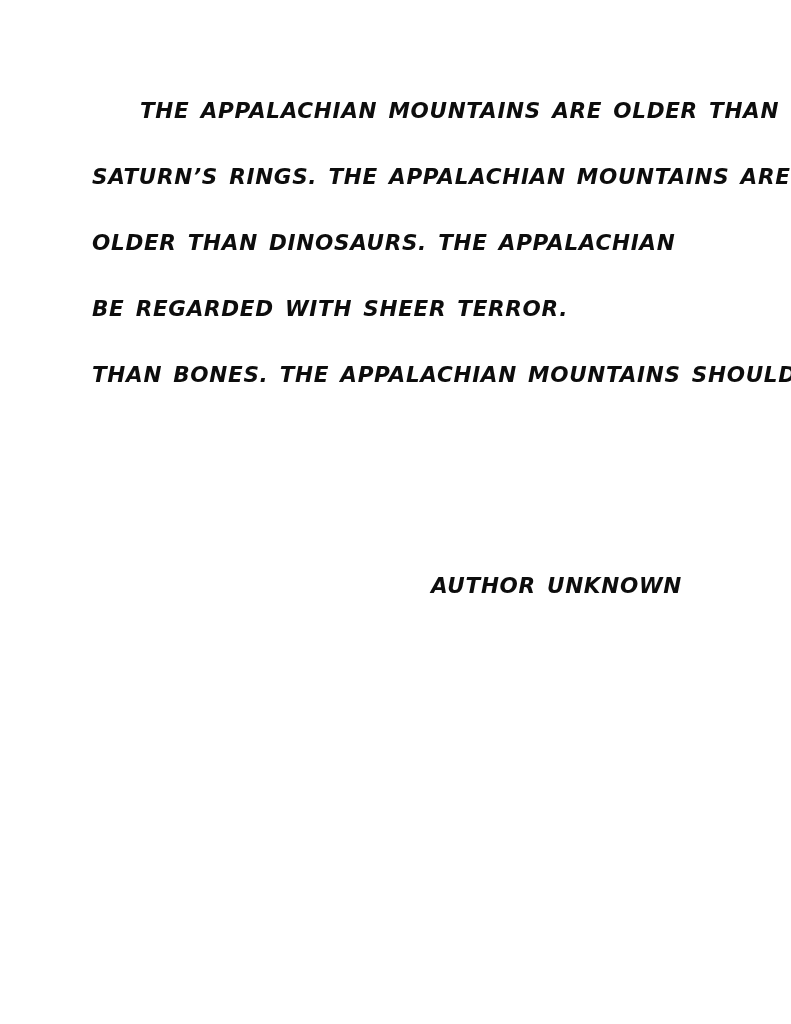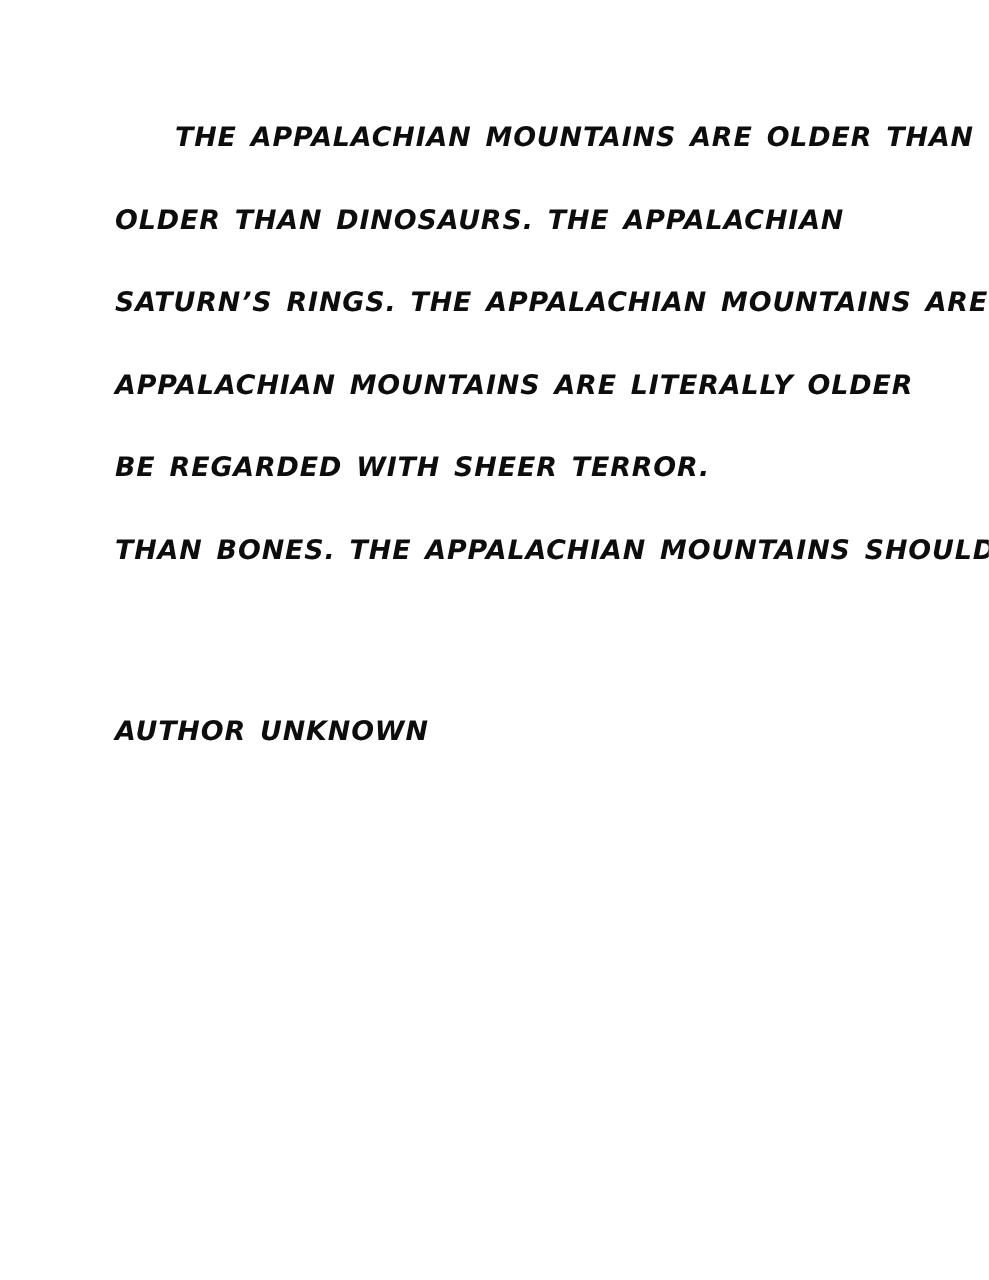--- a/index.html
+++ b/index.html
@@ -39,41 +39,41 @@
     text-transform: uppercase;
   }
   .quote-line.first {
     text-indent: 48px;
   }
   .attribution {
     position: absolute;
     left: 92px;
     top: 562px;
     width: 590px;
+    text-align: right;
     font-family: "DejaVu Sans", sans-serif;
     font-style: italic;
     font-weight: bold;
     font-size: 21.5px;
     letter-spacing: 0.7px;
     word-spacing: 3px;
     color: #0d0d0d;
     line-height: 48px;
     white-space: pre;
     text-transform: uppercase;
   }
 </style>
 </head>
 <body>
 
 <div class="page">
 
   <div class="quote-block">
     <div class="quote-line first">The Appalachian Mountains are older than</div>
+    <div class="quote-line">Saturn’s rings. The Appalachian Mountains are</div>
     <div class="quote-line">older than dinosaurs. The Appalachian</div>
-    <div class="quote-line">Saturn’s rings. The Appalachian Mountains are</div>
-    <div class="quote-line">Appalachian Mountains are literally older</div>
     <div class="quote-line">be regarded with sheer terror.</div>
     <div class="quote-line">than bones. The Appalachian Mountains should</div>
   </div>
 
   <div class="attribution">Author Unknown</div>
 
 </div>
 
 </body></html>

